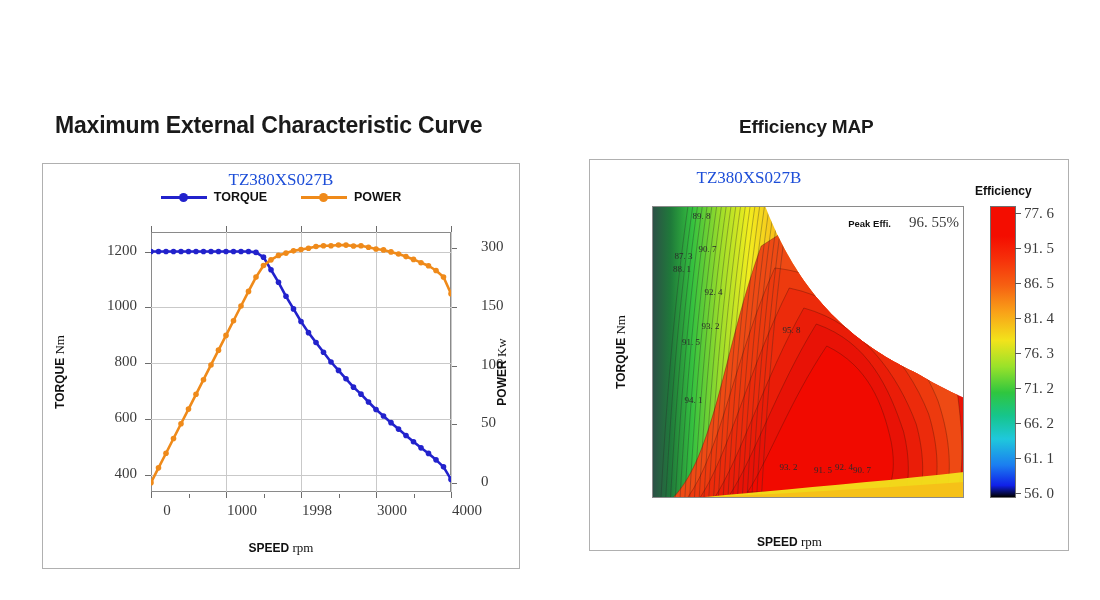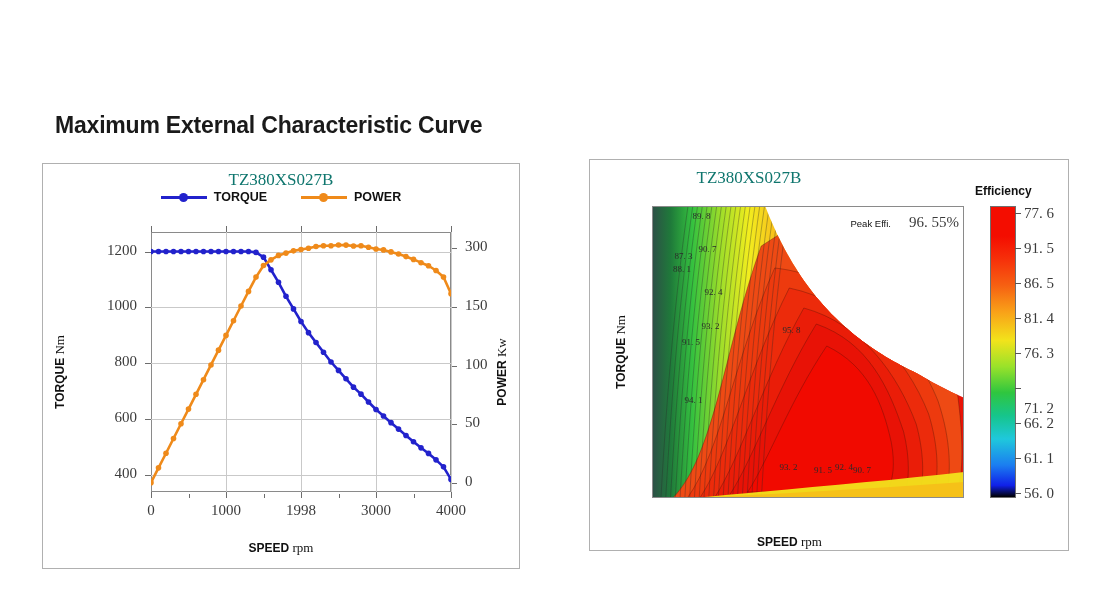--- a/index.html
+++ b/index.html
@@ -16,30 +16,30 @@
   }
   #heading-left{left:55px;top:112px;font-size:23px;letter-spacing:-.2px;}
   #heading-right{left:739px;top:116px;font-size:19px;letter-spacing:-.2px;}
 
   
   .panel{position:absolute;background:#fff;border:1px solid #b0b0b0;box-sizing:border-box;}
   #panel-left{left:42px;top:163px;width:478px;height:406px;}
   #panel-right{left:589px;top:159px;width:480px;height:392px;}
   .chart-subtitle{
     position:absolute;width:100%;text-align:center;
-    font-family:"Liberation Serif",serif;font-size:17px;color:#0f766e;
+    font-family:"Liberation Serif",serif;font-size:17px;color:#1d4ed8;
   }
   .axis-name{
     position:absolute;font-weight:bold;font-size:12px;color:#111;
     font-family:"Liberation Sans",sans-serif;white-space:nowrap;
   }
   .axis-unit{font-family:"Liberation Serif",serif;font-weight:normal;font-size:13px;}
   .tick-label{
     position:absolute;font-family:"Liberation Serif",serif;
-    font-size:15px;color:#3b3b3b;white-space:nowrap;
+    font-size:15px;color:#3b3b3b;white-space:nowrap;margin-left:16px;
   }
 
   
   #legend-left{position:absolute;left:0;right:0;top:26px;display:flex;
     justify-content:center;gap:34px;align-items:center;}
   .legend-item{display:flex;align-items:center;gap:7px;}
   .legend-mark{position:relative;width:46px;height:10px;}
   .legend-mark i{position:absolute;left:0;top:4px;width:46px;height:3px;display:block;}
   .legend-mark b{position:absolute;left:18px;top:1px;width:9px;height:9px;border-radius:50%;}
   .legend-text{font-size:12.5px;font-weight:bold;color:#111;
@@ -58,21 +58,21 @@
   .map-area{position:absolute;overflow:hidden;}
   .cbar{position:absolute;border:1px solid #6f6f6f;box-sizing:border-box;}
   .cbar-tick{position:absolute;left:100%;width:6px;height:1px;background:#555;}
   .cbar-label{position:absolute;left:calc(100% + 9px);transform:translateY(-50%);
     font-family:"Liberation Serif",serif;font-size:15px;color:#3b3b3b;white-space:nowrap;}
   #cbar-title{position:absolute;font-weight:bold;font-size:12px;color:#111;
     font-family:"Liberation Sans",sans-serif;white-space:nowrap;}
 
   .info-box{position:absolute;background:#ffffff;padding:2px 3px;box-sizing:border-box;}
   .info-row{display:flex;align-items:baseline;justify-content:flex-end;gap:6px;height:17px;}
-  .info-label{font-size:9.5px;font-weight:normal;color:#111;
+  .info-label{font-size:9.5px;font-weight:bold;color:#111;
     font-family:"Liberation Sans",sans-serif;white-space:nowrap;}
   .info-value{font-family:"Liberation Serif",serif;font-size:15px;color:#3b3b3b;
     white-space:nowrap;min-width:62px;text-align:right;}
 
   .contour-label{position:absolute;font-family:"Liberation Serif",serif;
     font-size:9px;color:#2b2b2b;white-space:nowrap;transform:translate(-50%,-50%);}
 </style>
 </head>
 <body>
 
@@ -236,20 +236,21 @@
           <circle cx="292.50" cy="44.97" r="2.8" fill="#ef8a1a"></circle>
           <circle cx="300.00" cy="61.72" r="2.8" fill="#ef8a1a"></circle>
         </svg>
       </div>
 
     <div class="axis-name" id="lx-name" style="left:0;right:0;bottom:12px;text-align:center;"><span>SPEED</span><span class="axis-unit"> rpm</span></div>
     <div class="axis-name" id="ly-name" style="left:-20px;top:200px;transform:rotate(-90deg);transform-origin:center;"><span>TORQUE</span><span class="axis-unit"> Nm</span></div>
     <div class="axis-name" id="ly2-name" style="right:-16px;top:200px;transform:rotate(-90deg);transform-origin:center;"><span>POWER</span><span class="axis-unit"> Kw</span></div>
   </div>
 
+  <div class="panel-heading" id="heading-right">Efficiency MAP</div>
 
   <div class="panel" id="panel-right">
     <div class="chart-subtitle" style="top:8px;left:-80px;">TZ380XS027B</div>
 
     <div class="map-area" id="map-area" style="left: 62px; top: 46px; width: 312px; height: 292px;">
       <svg id="map-svg" width="100%" height="100%" viewBox="0 0 300 292" preserveAspectRatio="none">
           <defs>
             <clipPath id="env-clip">
               <path d="M 0.0 0.0 L 108.8 0.0 L 108.8 0.0 L 112.5 9.7 L 116.3 18.8 L 120.0 27.4 L 123.8 35.4 L 127.5 42.9 L 131.3 50.1 L 135.0 56.8 L 138.8 63.1 L 142.5 69.2 L 146.3 74.9 L 150.0 80.3 L 153.8 85.5 L 157.5 90.4 L 161.3 95.1 L 165.0 99.5 L 168.8 103.8 L 172.5 107.9 L 176.3 111.8 L 180.0 115.6 L 183.8 119.2 L 187.5 122.6 L 191.3 126.0 L 195.0 129.2 L 198.8 132.2 L 202.5 135.2 L 206.3 138.0 L 210.0 140.8 L 213.8 143.4 L 217.5 146.0 L 221.3 148.5 L 225.0 150.9 L 228.8 153.2 L 232.5 155.4 L 236.3 157.6 L 240.0 159.7 L 243.8 161.7 L 247.5 163.7 L 251.3 165.6 L 255.0 167.5 L 258.8 169.8 L 262.5 172.1 L 266.3 174.3 L 270.0 176.5 L 273.8 178.6 L 277.5 180.6 L 281.3 182.6 L 285.0 184.5 L 288.8 186.4 L 292.5 188.2 L 296.3 190.0 L 300.0 191.8 L 300.0 292.0 L 0.0 292.0 Z"></path>
             </clipPath>
@@ -322,21 +323,21 @@
         <div class="cbar-label" style="top: 6px;">77. 6</div>
         <div class="cbar-tick" style="top: 41px;"></div>
         <div class="cbar-label" style="top: 41px;">91. 5</div>
         <div class="cbar-tick" style="top: 76px;"></div>
         <div class="cbar-label" style="top: 76px;">86. 5</div>
         <div class="cbar-tick" style="top: 111px;"></div>
         <div class="cbar-label" style="top: 111px;">81. 4</div>
         <div class="cbar-tick" style="top: 146px;"></div>
         <div class="cbar-label" style="top: 146px;">76. 3</div>
         <div class="cbar-tick" style="top: 181px;"></div>
-        <div class="cbar-label" style="top: 181px; margin-top: 20px;">71. 2</div>
+        <div class="cbar-label" style="top: 181px;">71. 2</div>
         <div class="cbar-tick" style="top: 216px;"></div>
         <div class="cbar-label" style="top: 216px;">66. 2</div>
         <div class="cbar-tick" style="top: 251px;"></div>
         <div class="cbar-label" style="top: 251px;">61. 1</div>
         <div class="cbar-tick" style="top: 286px;"></div>
         <div class="cbar-label" style="top: 286px;">56. 0</div>
       </div>
 
     <div class="axis-name" id="rx-name" style="left: 167px; top: 374px;"><span>SPEED</span><span class="axis-unit"> rpm</span></div>
     <div class="axis-name" id="ry-name" style="left: -6px; top: 184px; transform: rotate(-90deg); transform-origin: center center;"><span>TORQUE</span><span class="axis-unit"> Nm</span></div>

